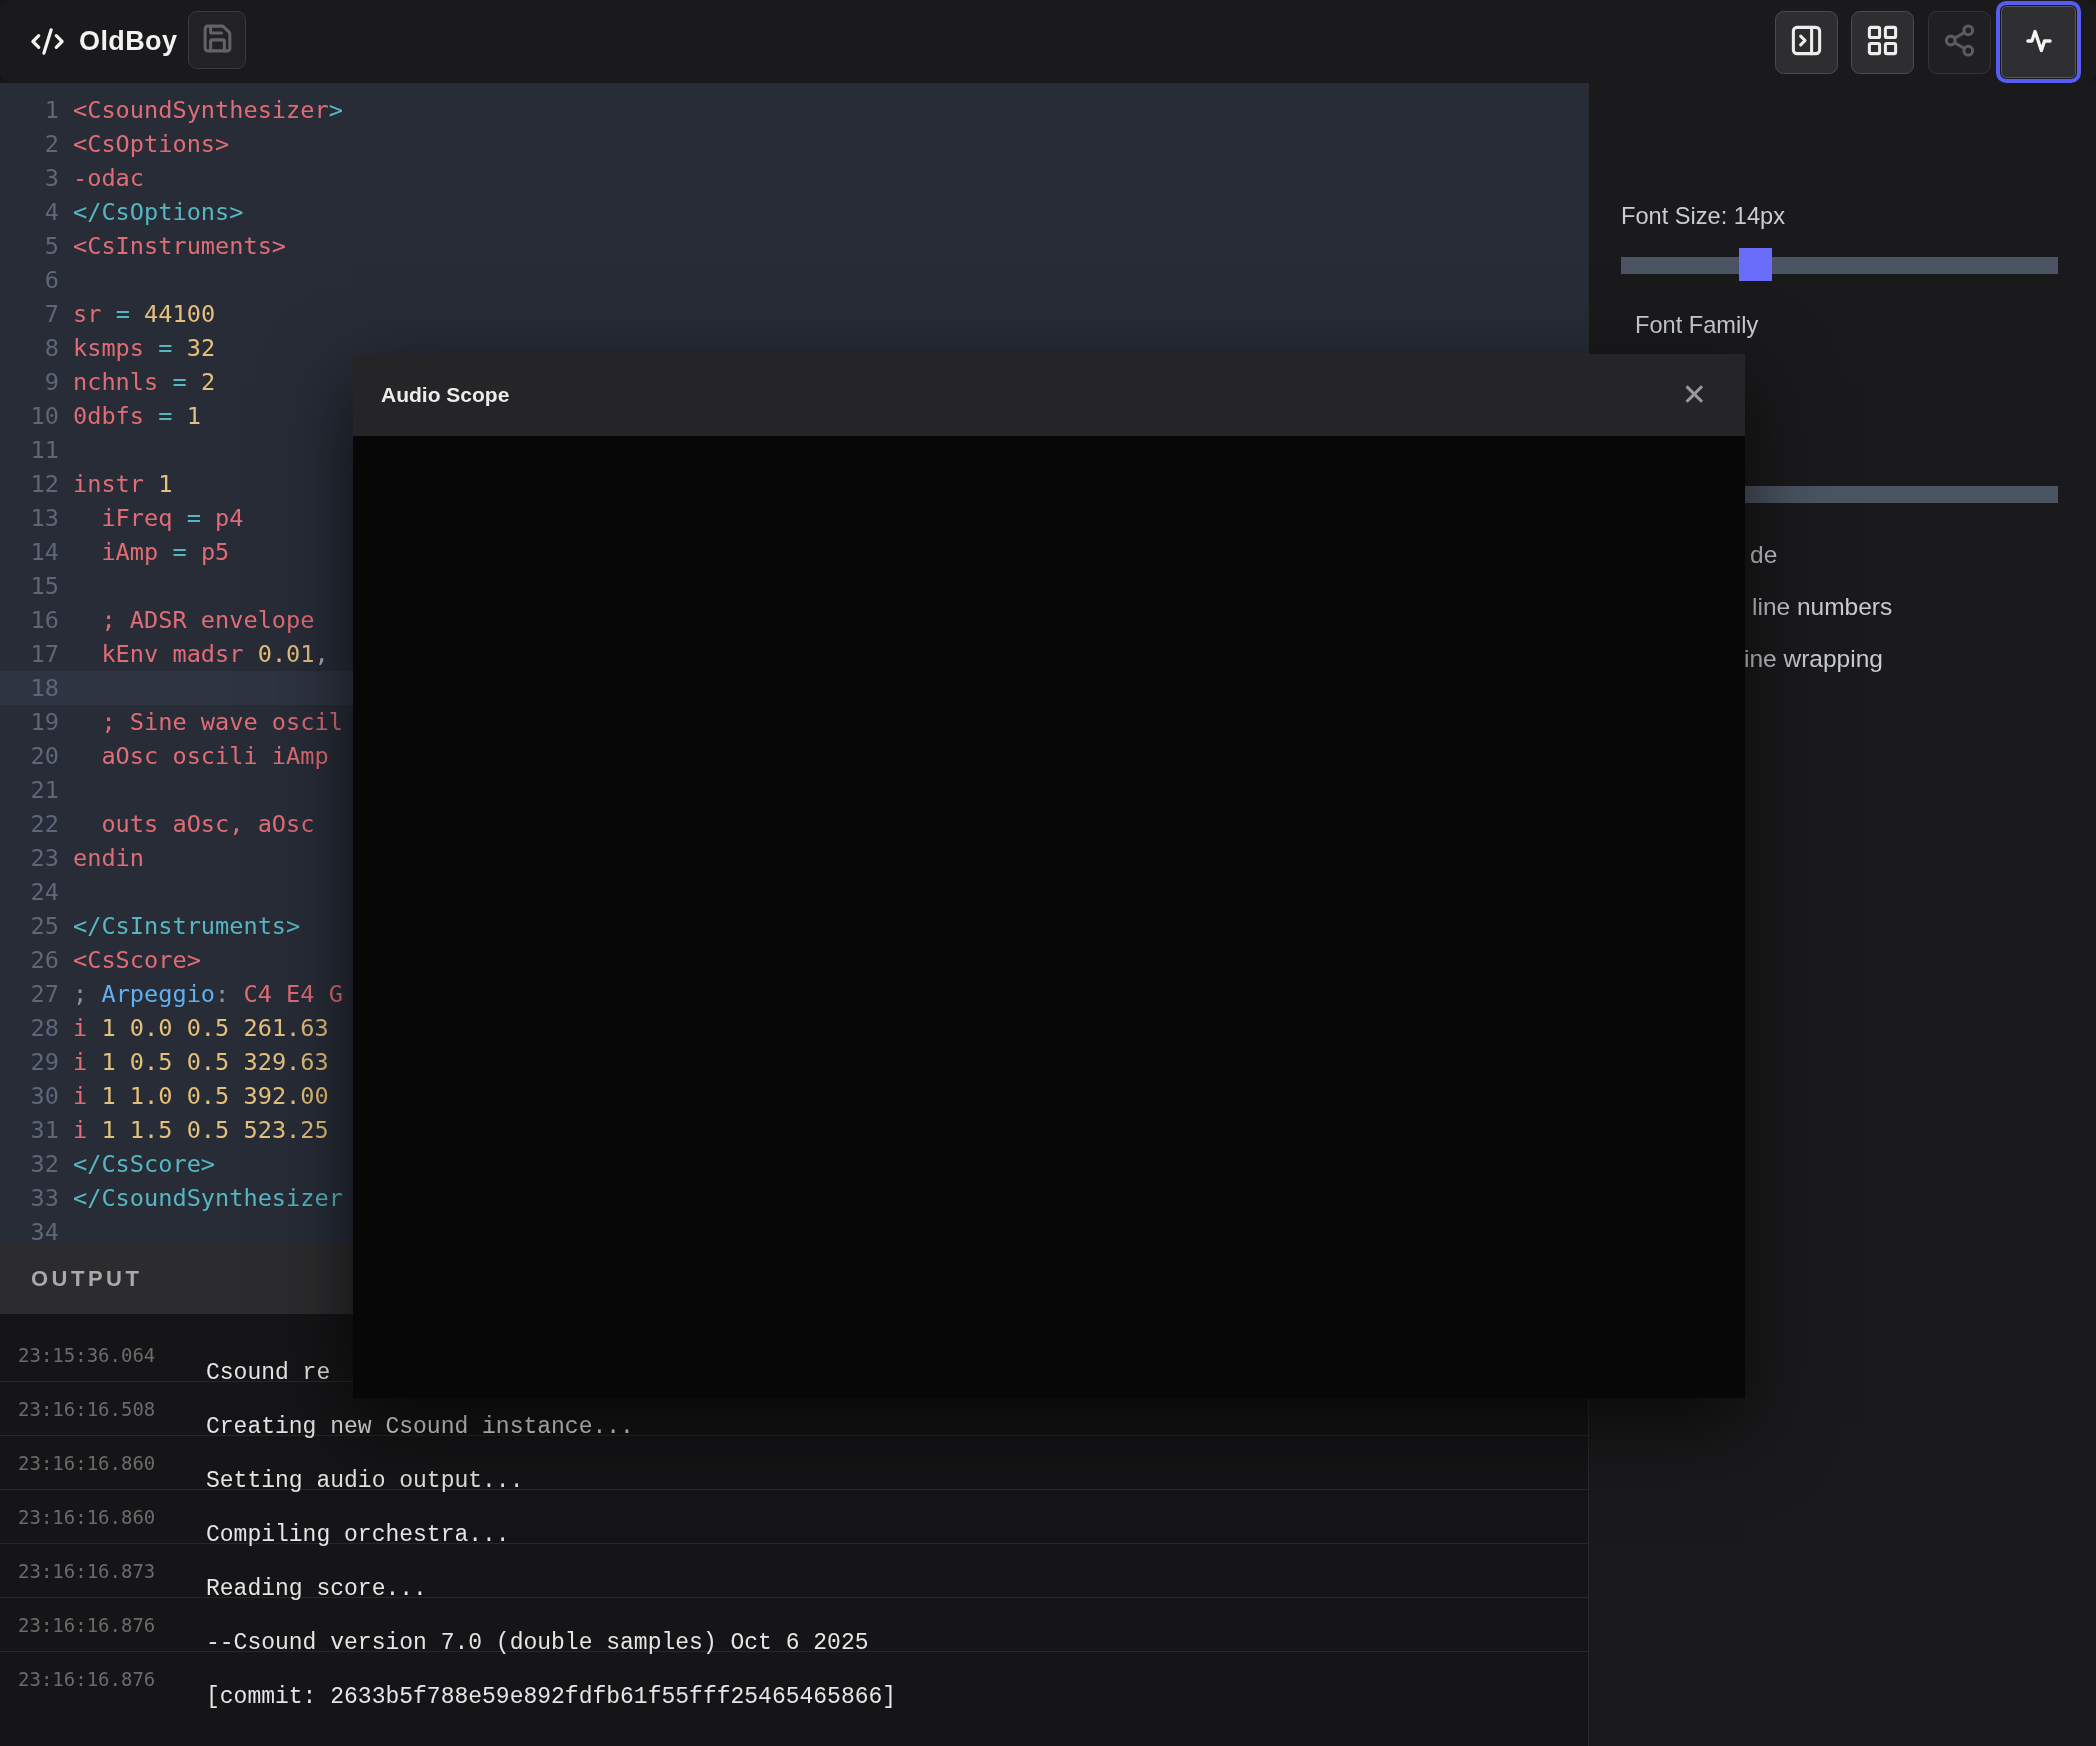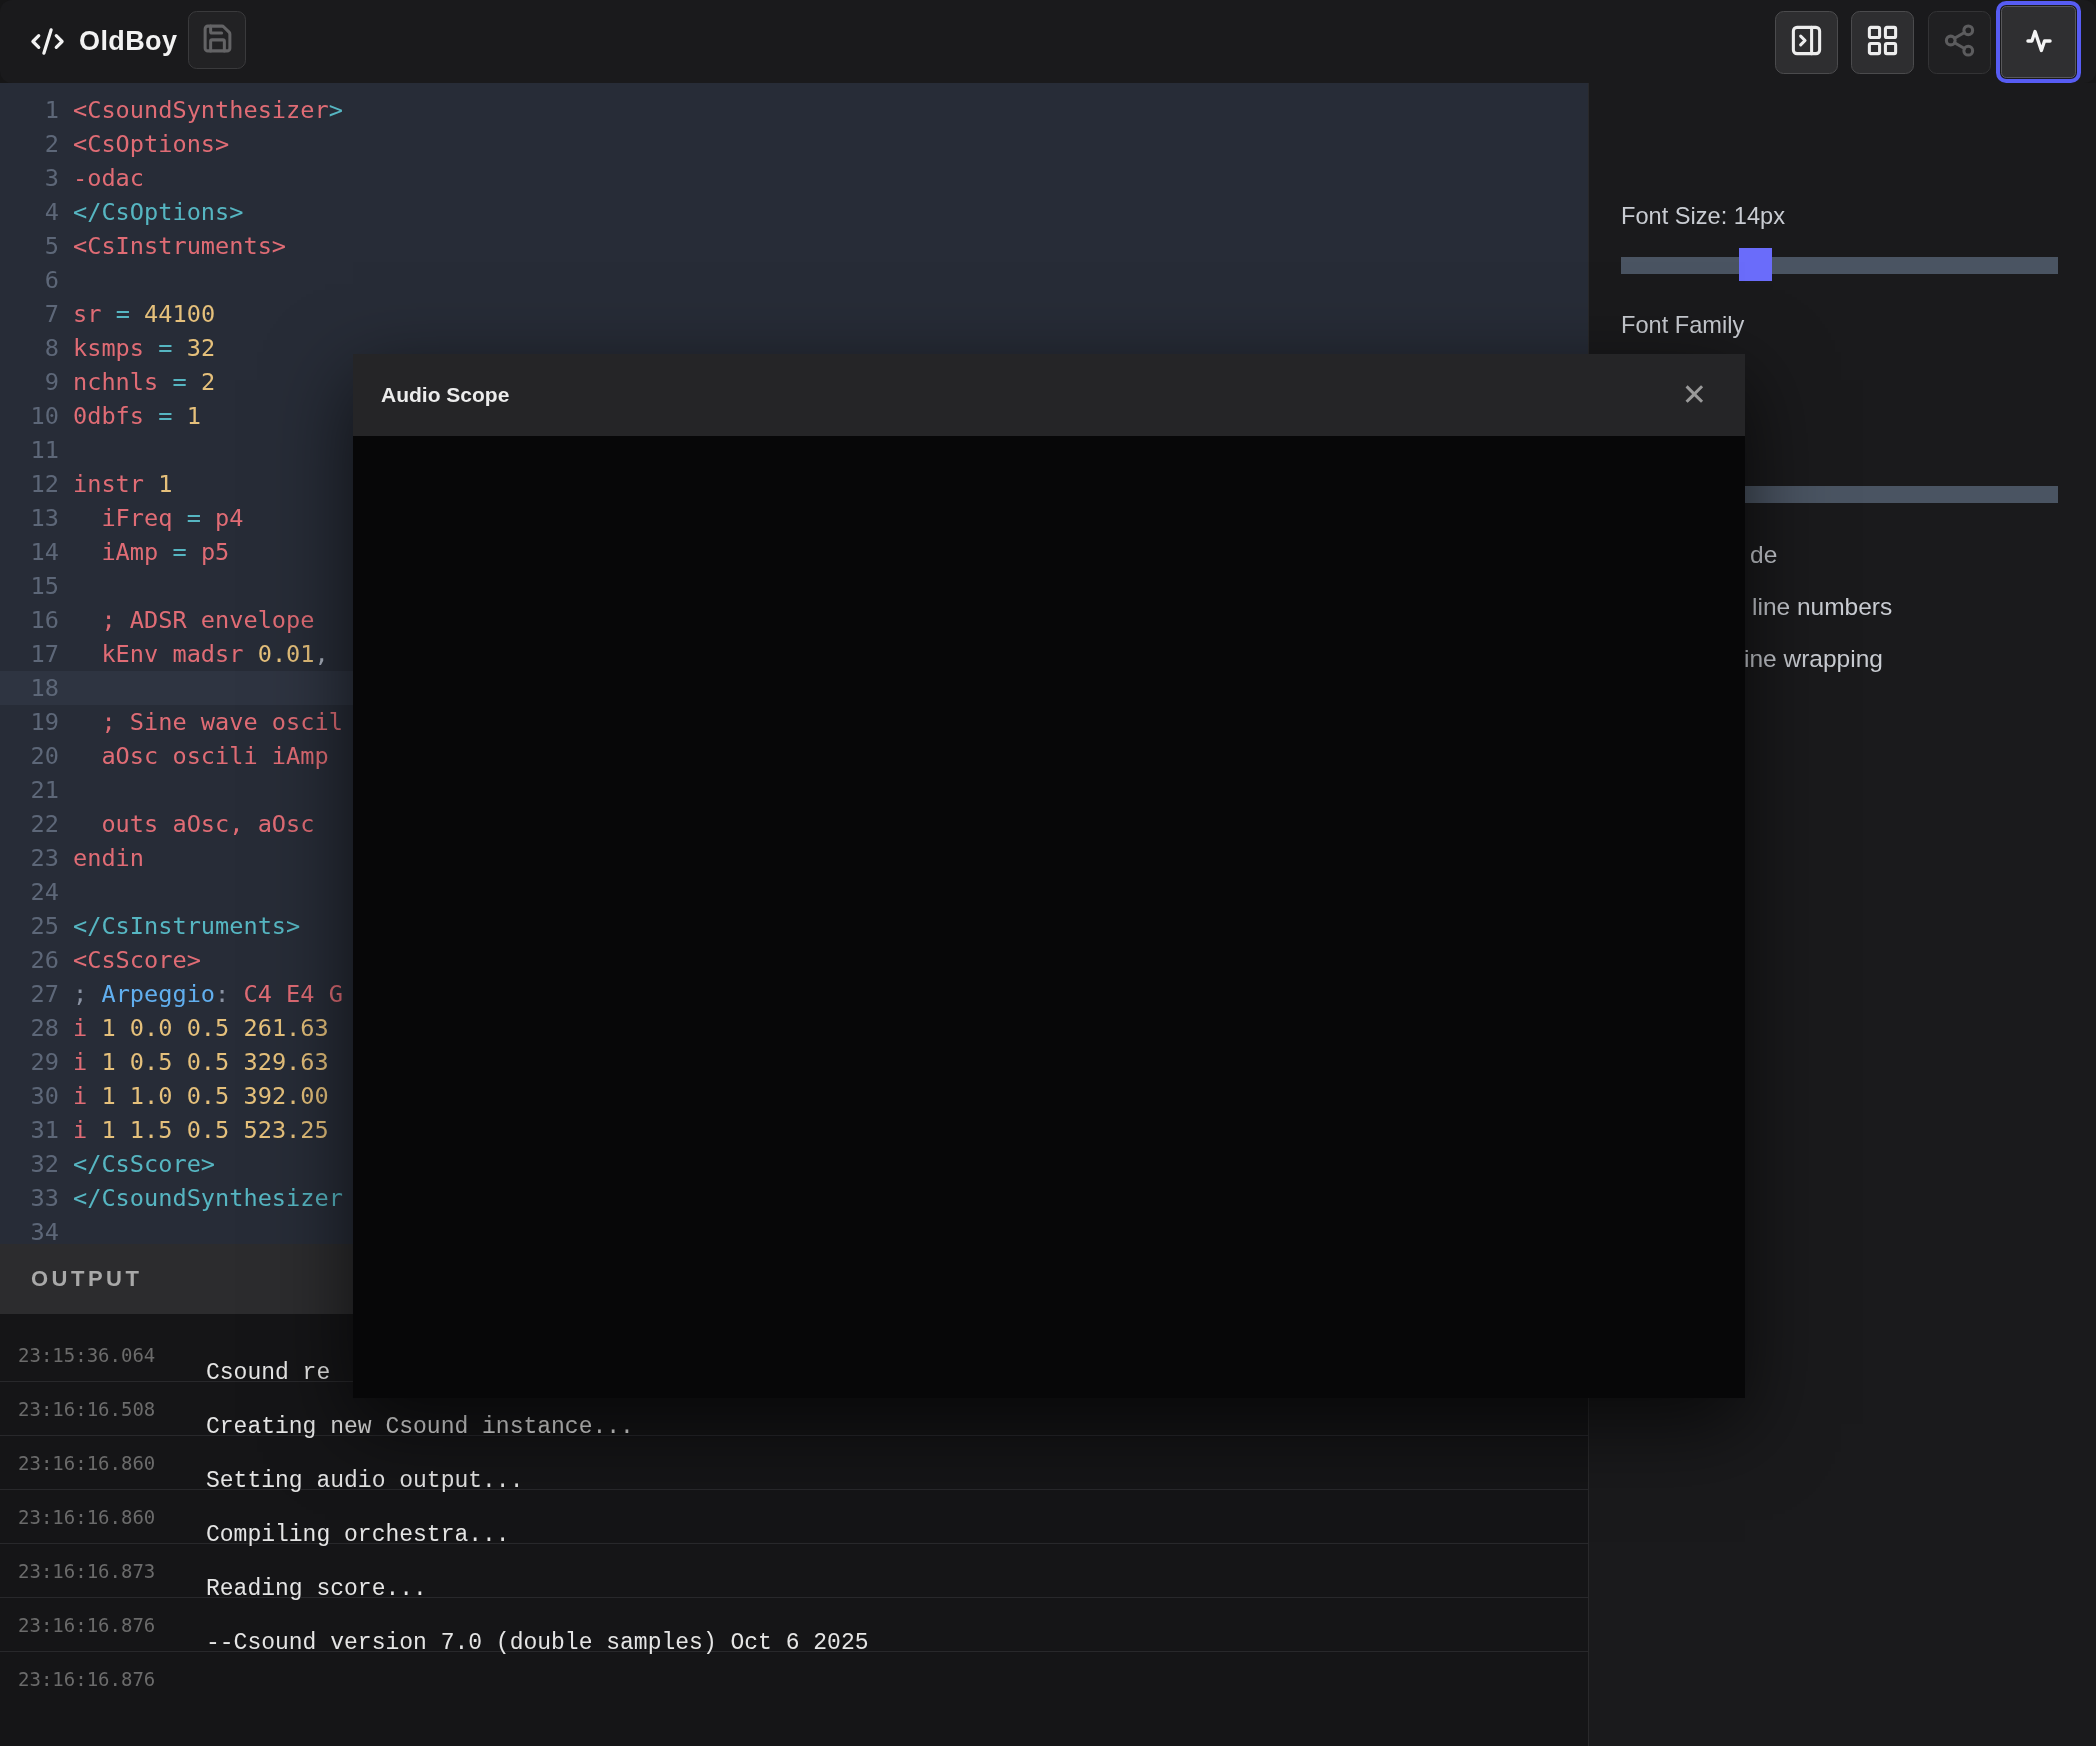--- a/index.html
+++ b/index.html
@@ -199,30 +199,31 @@
         <div class="lrow">
           <span class="ts">23:16:16.873</span>
           <span class="msg">Reading score...</span>
         </div>
         <div class="lrow">
           <span class="ts">23:16:16.876</span>
           <span class="msg">--Csound version 7.0 (double samples) Oct 6 2025</span>
         </div>
         <div class="lrow">
           <span class="ts">23:16:16.876</span>
+          <span class="msg">[commit: 2633b5f788e59e892fdfb61f55fff25465465866]</span>
         </div>
       </div>
   </div>
 
   <div class="sidebar">
     <span class="side-label" style="top:120px;">Font Size: 14px</span>
     <div class="slider-track" style="top:174px;">
       <div class="slider-thumb"></div>
     </div>
-    <span class="side-label" style="top:229px;">Font Family</span>
+    <span class="side-label" style="top:229px;margin-left:14px;">Font Family</span>
     <div class="slider-track" style="top:403px;"></div>
     <span class="opt-frag" style="left:161px;top:458px;">de</span>
     <span class="opt-frag" style="left:163px;top:510px;">line numbers</span>
     <span class="opt-frag" style="left:155px;top:562px;">ine wrapping</span>
   </div>
 
   <div class="modal">
     <div class="modal-header">
       <span class="modal-title">Audio Scope</span>
       <span class="modal-close">✕</span>

